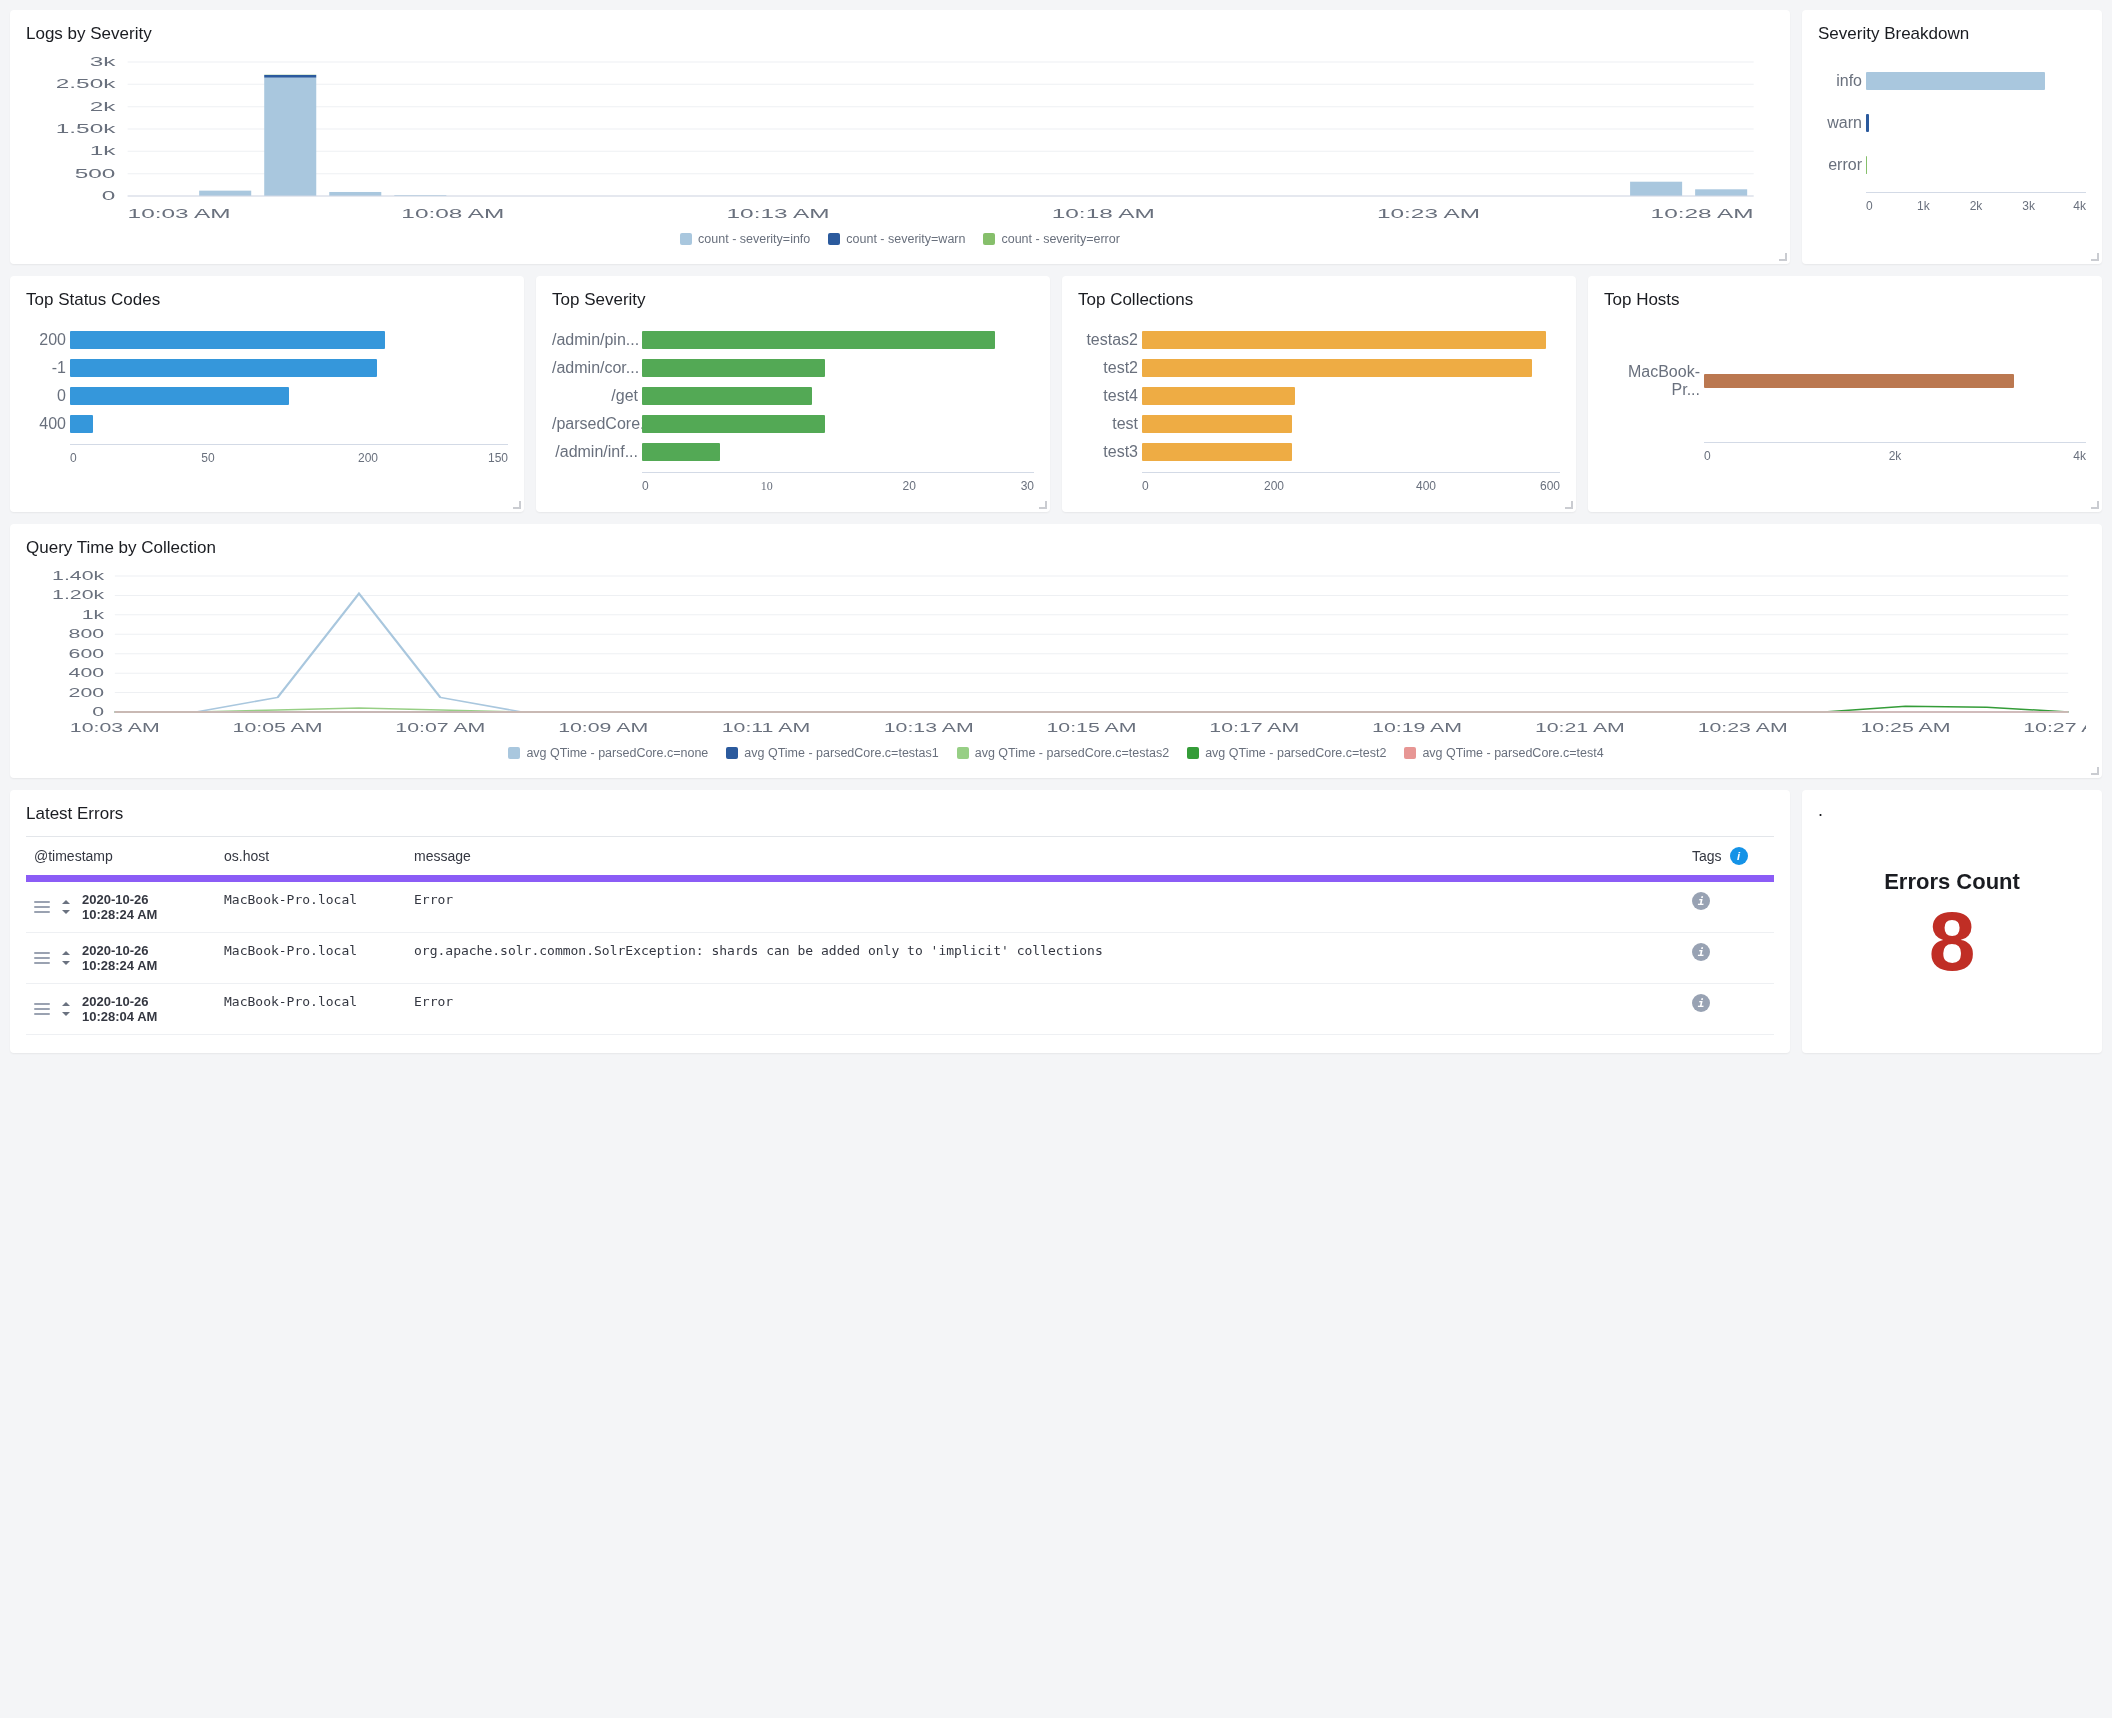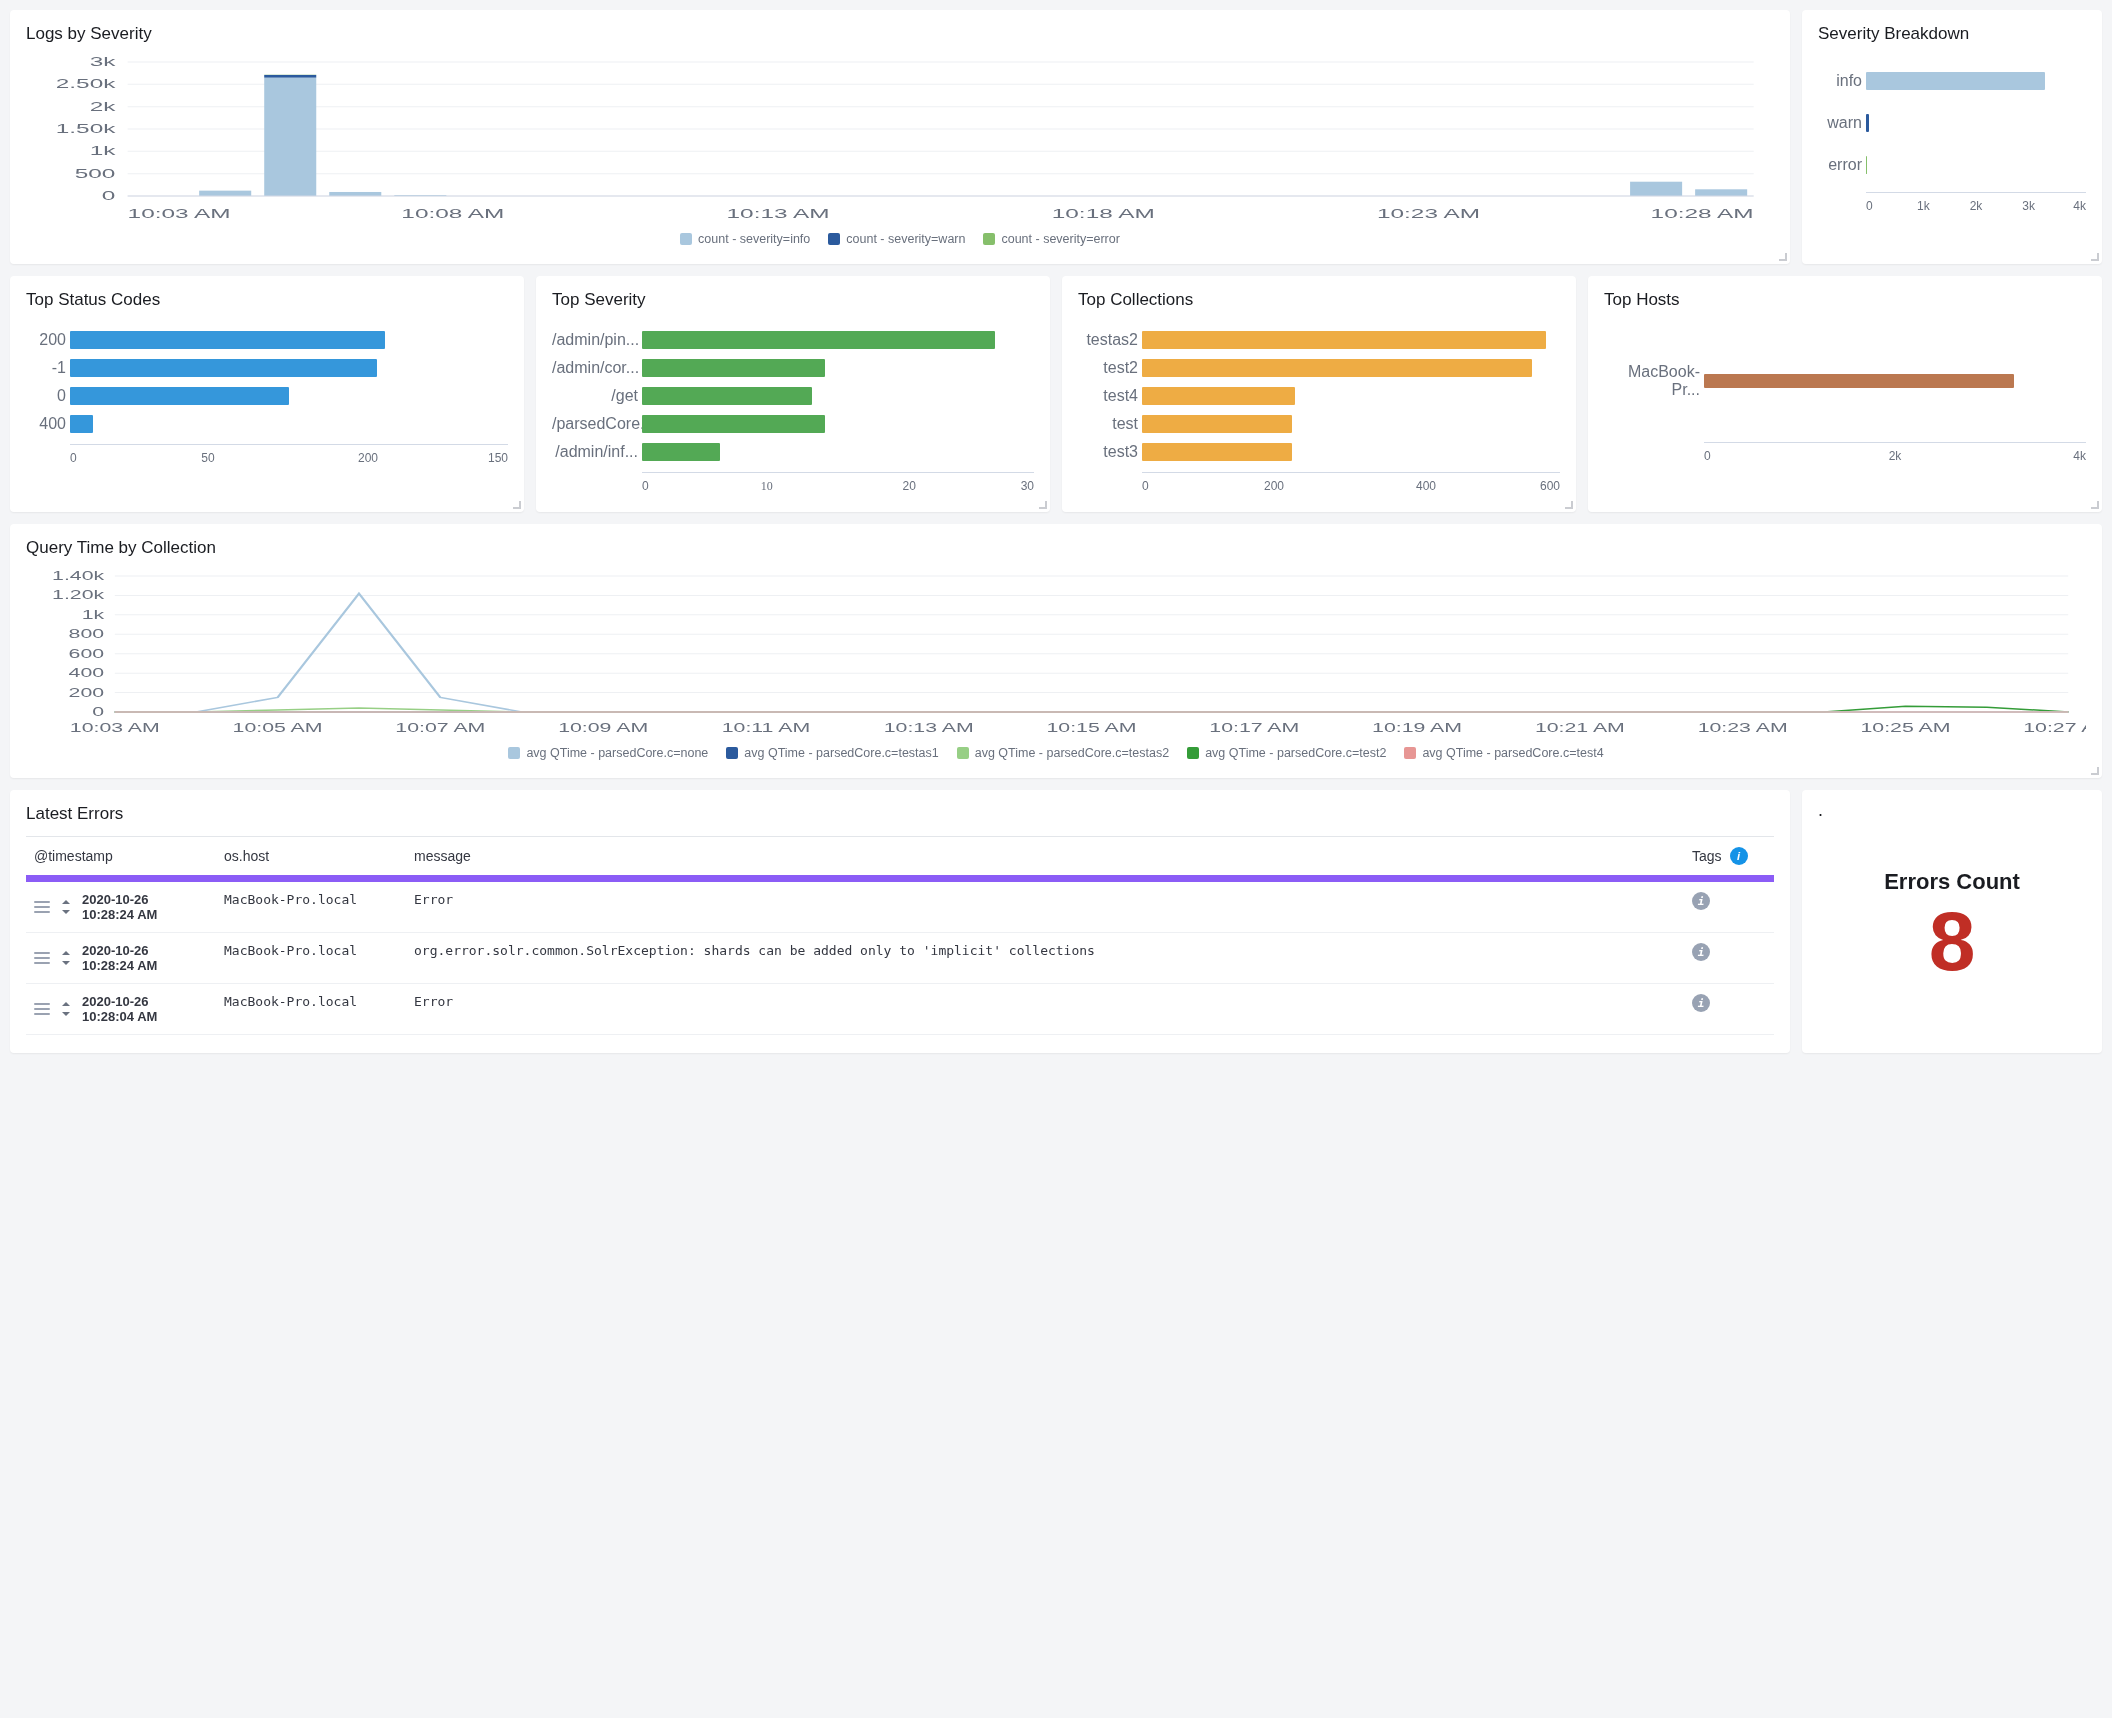--- a/index.html
+++ b/index.html
@@ -435,21 +435,21 @@
             <span class="row-icon">
                   <svg width="12" height="16" viewBox="0 0 12 16">
                     <path d="M6 1 L10 5 L2 5 Z" fill="#6a7280"></path>
                     <path d="M6 15 L2 11 L10 11 Z" fill="#6a7280"></path>
                   </svg>
                 </span>
             <span style="font-weight:600">2020-10-26<br>10:28:24 AM</span>
           </span>
         </td>
         <td>MacBook-Pro.local</td>
-        <td>org.error.solr.common.SolrException: shards can be added only to 'implicit' collections</td>
+        <td>org.apache.solr.common.SolrException: shards can be added only to 'implicit' collections</td>
         <td style="text-align:left">
           <span class="info-icon">i</span>
         </td>
       </tr>
       <tr>
         <td class="icons">
           <span style="display:flex;align-items:center;gap:10px;">
             <span class="row-icon">
                   <svg width="16" height="14" viewBox="0 0 16 14">
                     <path d="M1 2h14M1 7h14M1 12h14" stroke="#9aa2b1" stroke-width="2" stroke-linecap="round" fill="none"></path>

